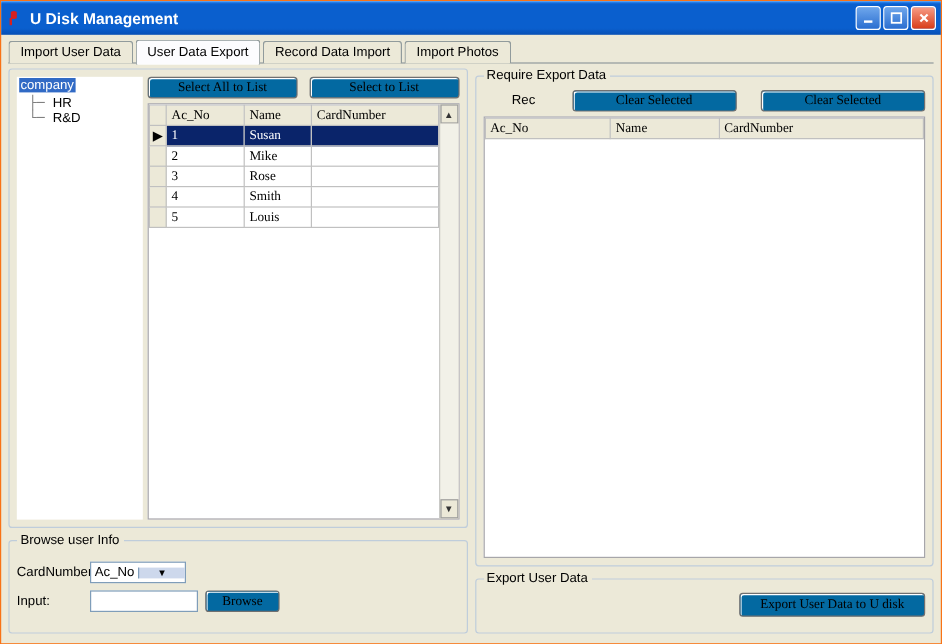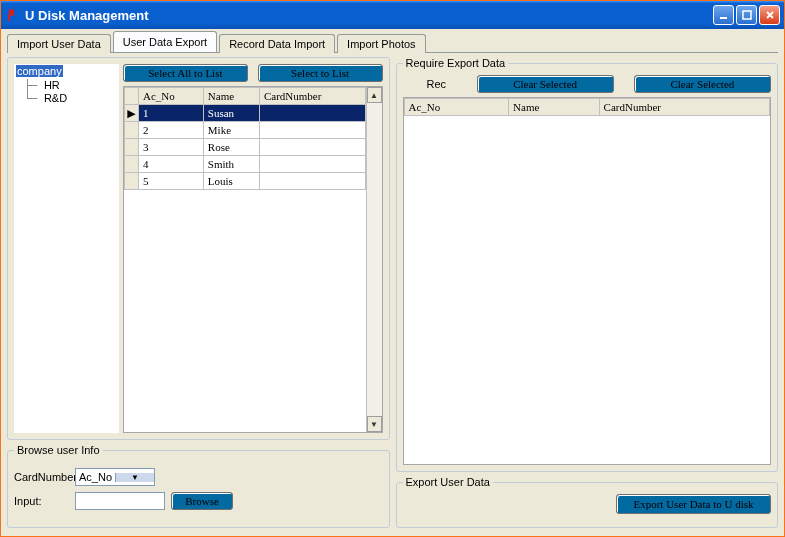--- a/index.html
+++ b/index.html
@@ -48,21 +48,21 @@
   .win-btn.min, .win-btn.max { background: linear-gradient(to bottom,#6fa7ec,#2a6ed0); }
   .win-btn.close { background: linear-gradient(to bottom,#f79d87,#d83b17); }
   .client {
     flex: 1;
     padding: 4px 6px 8px 6px;
     display: flex;
     flex-direction: column;
   }
   .tabs {
     display: flex;
-    align-items: flex-end;
+    align-items: flex-start;
     height: 20px;
     gap: 0;
     border-bottom: 1px solid #919b9c;
   }
   .tab {
     padding: 3px 9px;
     border: 1px solid #919b9c;
     border-bottom: none;
     background: #ece9d8;
     border-radius: 3px 3px 0 0;

